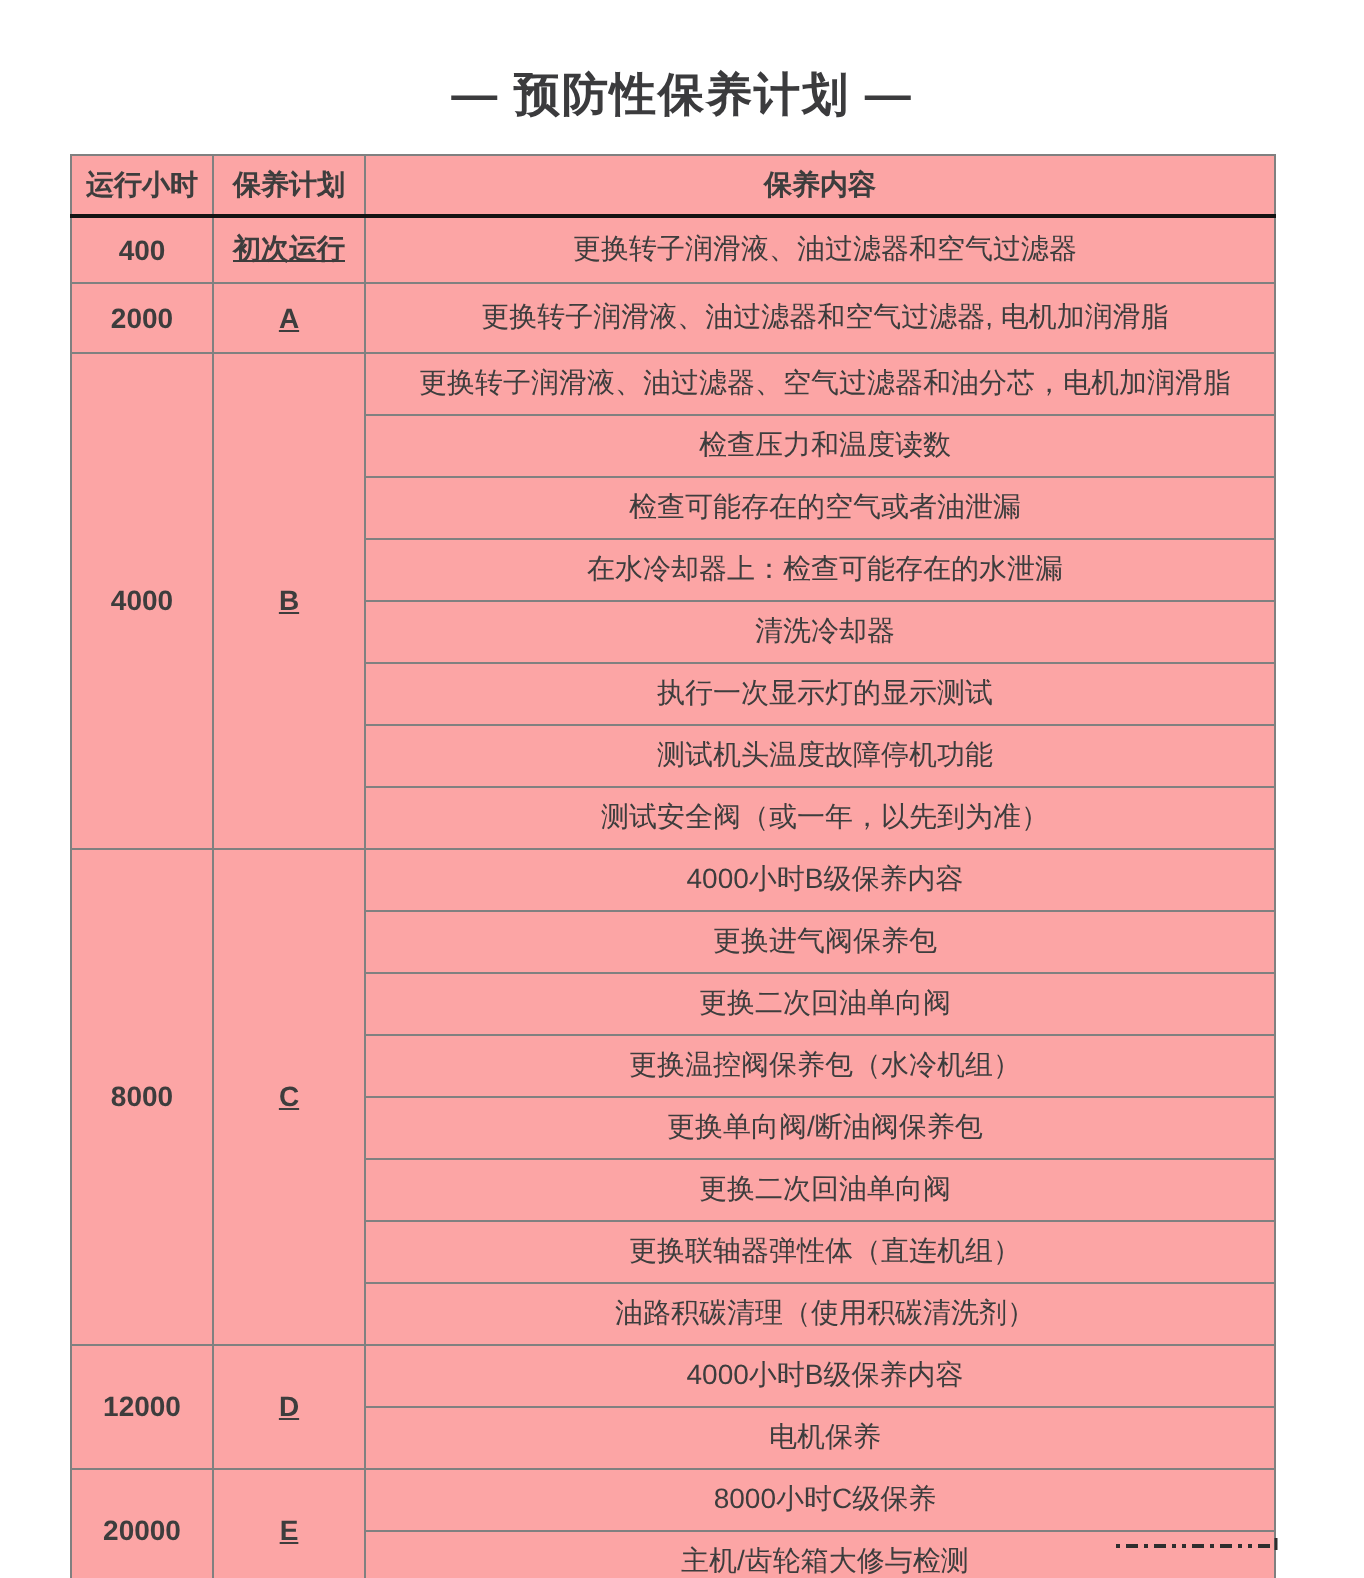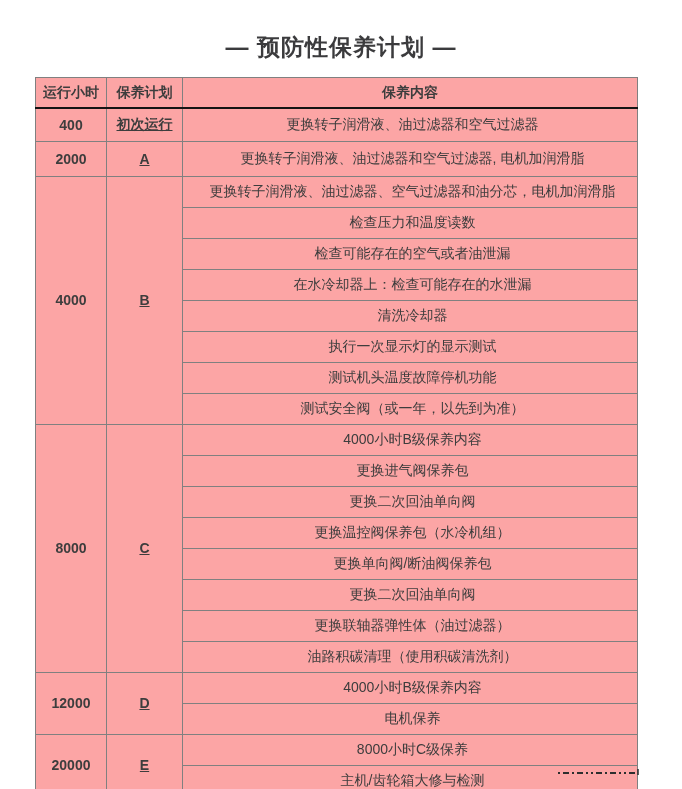--- a/index.html
+++ b/index.html
@@ -150,21 +150,21 @@
       <tr>
         <td class="content">更换温控阀保养包（水冷机组）</td>
       </tr>
       <tr>
         <td class="content">更换单向阀/断油阀保养包</td>
       </tr>
       <tr>
         <td class="content">更换二次回油单向阀</td>
       </tr>
       <tr>
-        <td class="content">更换联轴器弹性体（油过滤器）</td>
+        <td class="content">更换联轴器弹性体（直连机组）</td>
       </tr>
       <tr>
         <td class="content">油路积碳清理（使用积碳清洗剂）</td>
       </tr>
 
       <tr>
         <td class="hours" rowspan="2">12000</td>
         <td class="plan" rowspan="2">D</td>
         <td class="content">4000小时B级保养内容</td>
       </tr>

